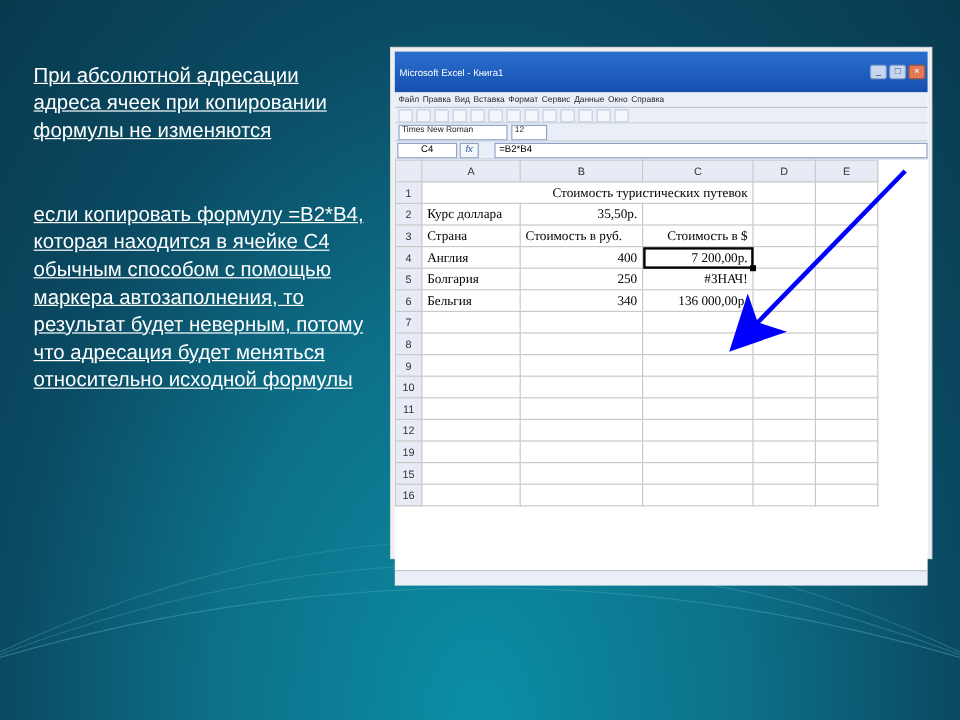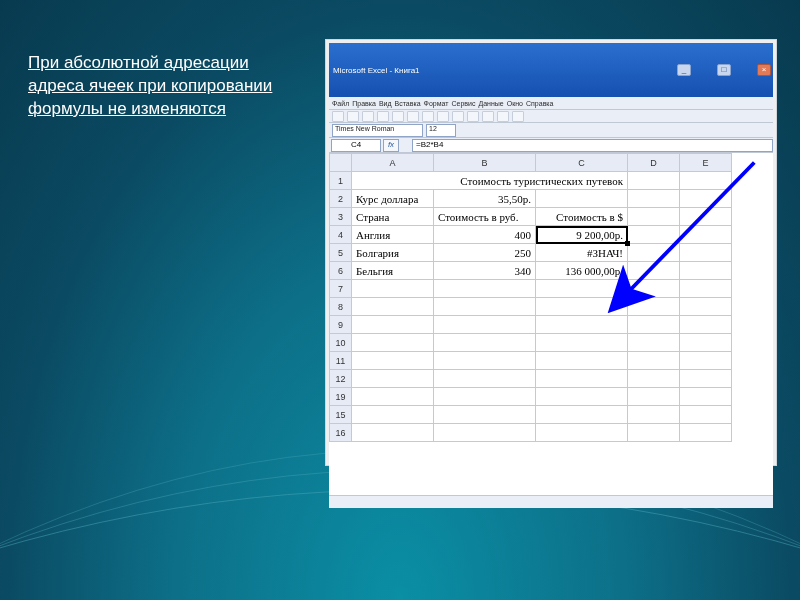--- a/index.html
+++ b/index.html
@@ -51,23 +51,22 @@
     background: #fff;
     font-family: "Tahoma", Arial, sans-serif;
     font-size: 9px;
   }
 
   .xl-titlebar {
     height: 30px;
     background: linear-gradient(#2a6fce, #1650b0);
     color: #fff;
     display: flex; align-items: center;
-    padding: 12px 2px;
+    padding: 2px 2px;
     font-size: 8px;
-    gap: 24px;
   }
   .xl-titlebar .title { flex: 1; padding-left: 2px; }
   .xl-winbtn {
     width: 12px; height: 10px; margin-left: 2px;
     background: #c8d6ee;
     border: 1px solid #8aa4d0;
     border-radius: 2px;
     display: inline-flex; align-items: center; justify-content: center;
     color: #1b3f7e; font-size: 8px; line-height: 1;
   }
@@ -194,20 +193,21 @@
 
 <svg class="arcs" viewBox="0 0 800 600">
   <path d="M -200 620 Q 400 360 1000 620" stroke="#4aa6b8" stroke-width="1" fill="none" opacity="0.5"></path>
   <path d="M -200 640 Q 400 300 1000 640" stroke="#4aa6b8" stroke-width="1" fill="none" opacity="0.4"></path>
   <path d="M -200 660 Q 400 240 1000 660" stroke="#4aa6b8" stroke-width="1" fill="none" opacity="0.35"></path>
 </svg>
 
 <div class="slide">
 
   <div class="text-block-1">При абсолютной адресации адреса ячеек при копировании формулы не изменяются</div>
+  <div class="text-block-2">если копировать формулу =B2*B4, которая находится в ячейке C4 обычным способом с помощью маркера автозаполнения, то результат будет неверным, потому что адресация будет меняться относительно исходной формулы</div>
 
   <div class="excel-frame">
     <div class="excel-window">
 
       <div class="xl-titlebar">
         <span class="title">Microsoft Excel - Книга1</span>
         <span class="xl-winbtn">_</span>
         <span class="xl-winbtn">□</span>
         <span class="xl-winbtn xl-close">×</span>
       </div>
@@ -290,21 +290,21 @@
                 <td>Страна</td>
                 <td>Стоимость в руб.</td>
                 <td class="txt-r">Стоимость в $</td>
                 <td></td>
                 <td></td>
               </tr>
               <tr>
                 <th class="rowhead">4</th>
                 <td>Англия</td>
                 <td class="txt-r">400</td>
-                <td class="txt-r cell-active">9 200,00р.</td>
+                <td class="txt-r cell-active">7 200,00р.</td>
                 <td></td>
                 <td></td>
               </tr>
               <tr>
                 <th class="rowhead">5</th>
                 <td>Болгария</td>
                 <td class="txt-r">250</td>
                 <td class="txt-r">#ЗНАЧ!</td>
                 <td></td>
                 <td></td>

